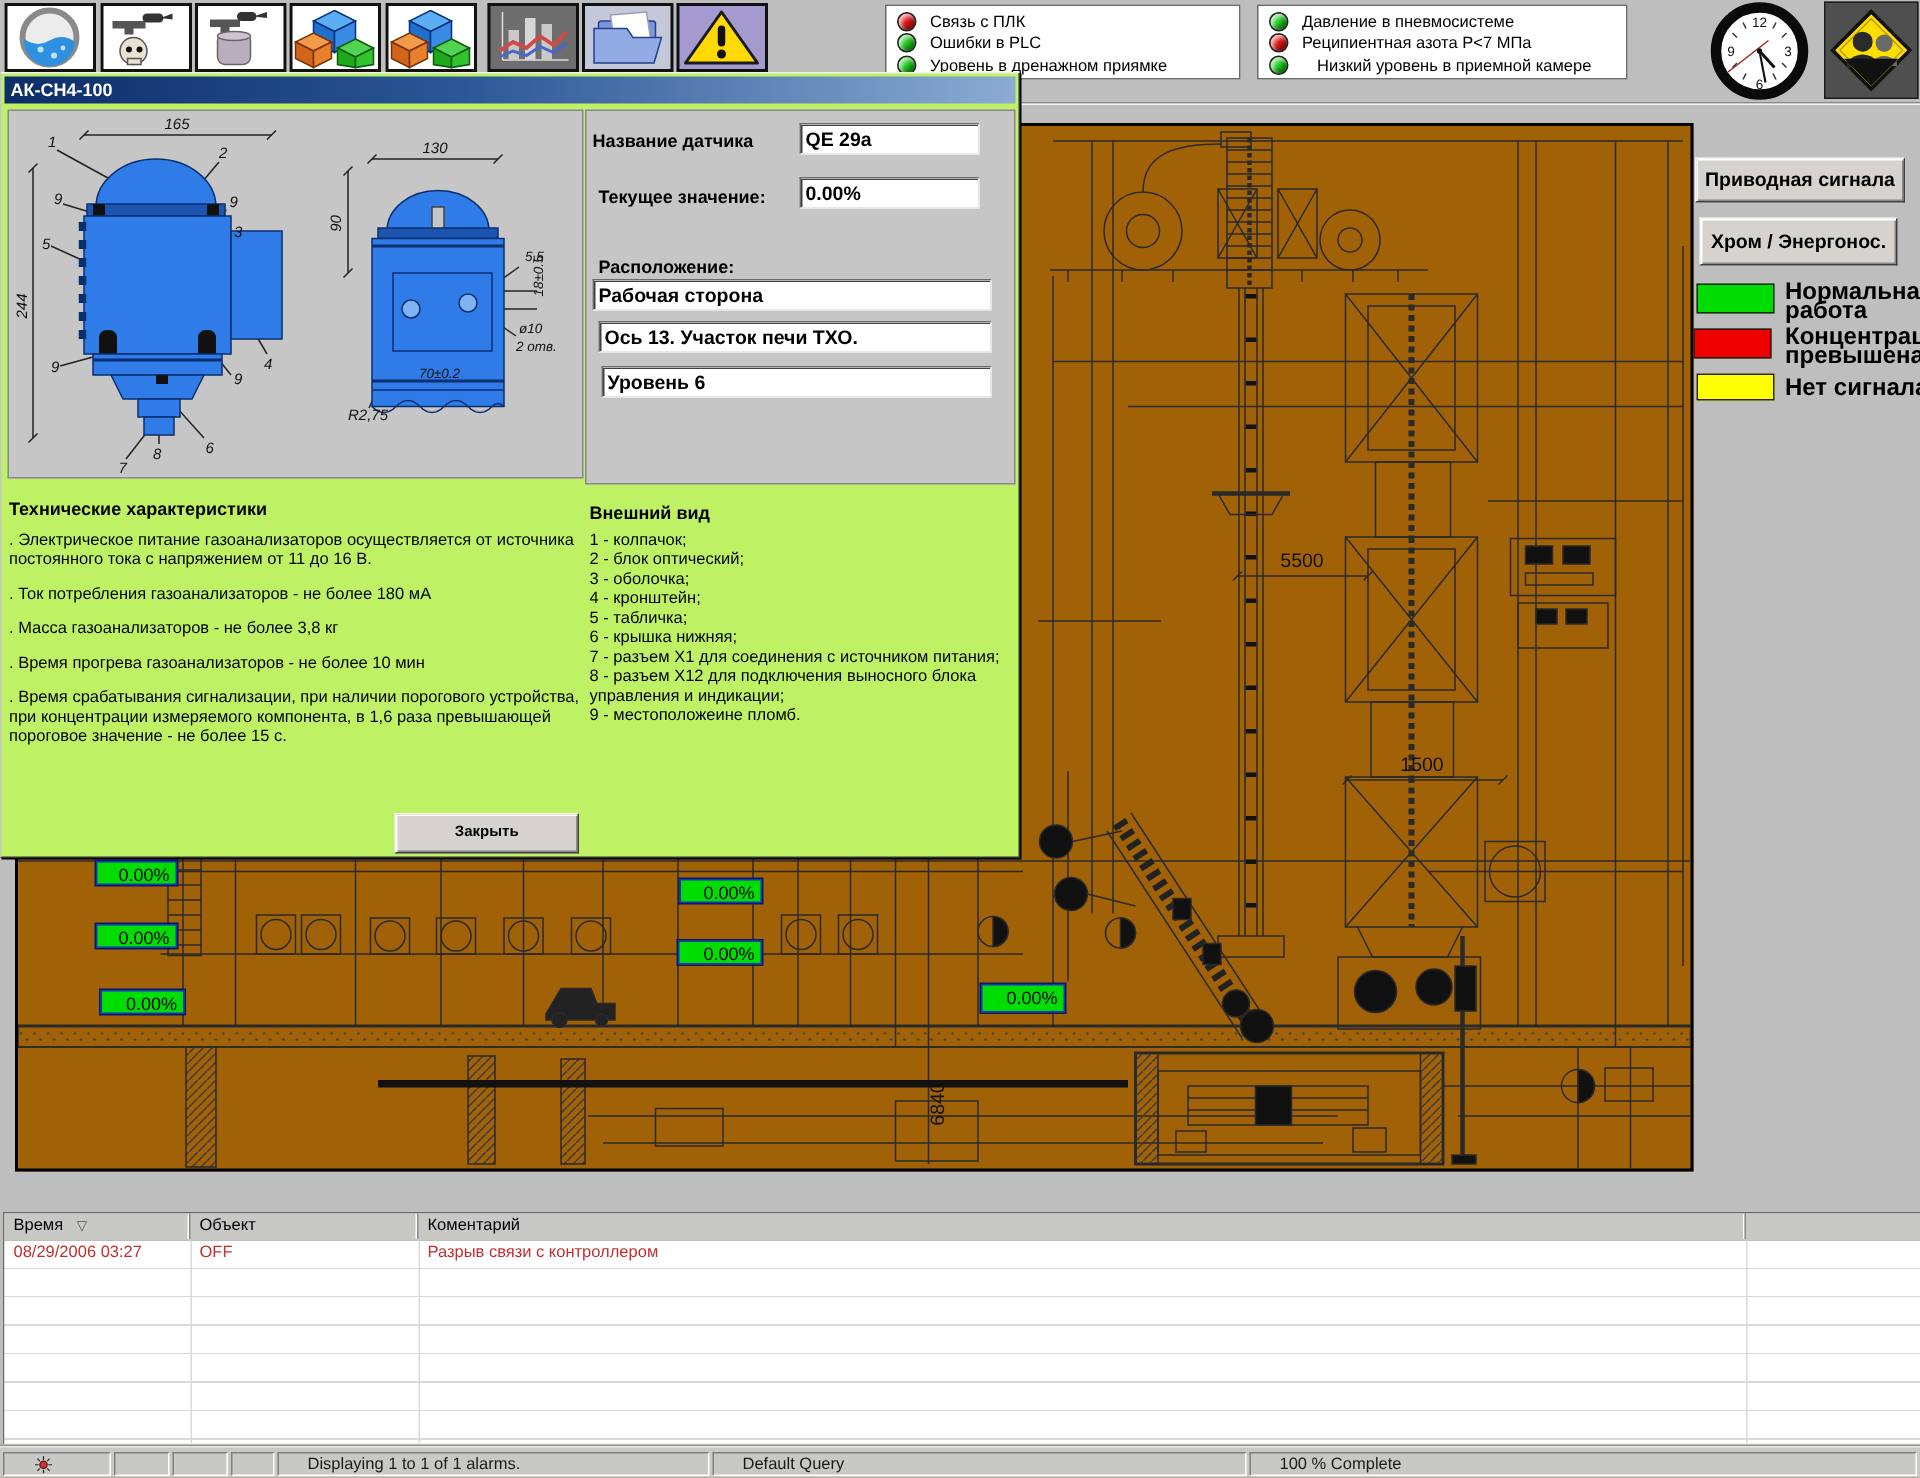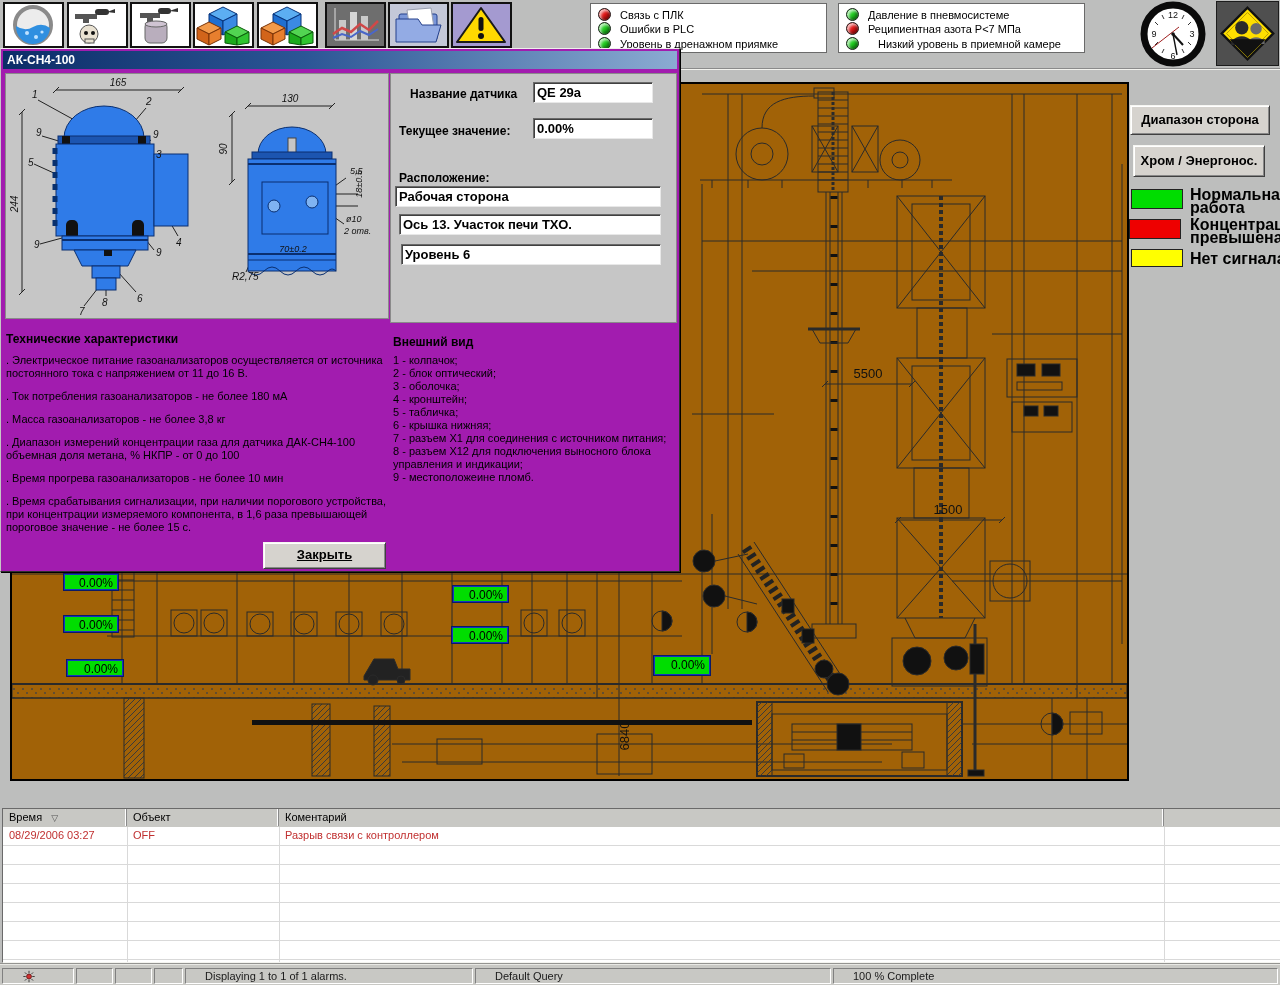--- a/index.html
+++ b/index.html
@@ -10,28 +10,28 @@
   .groove{border-top:1px solid #8a8a8a;border-bottom:1px solid #f2f2ee;}
   
   .toolbtn{top:2px;width:61px;height:46px;border:2px solid #111;background:#fff;box-sizing:border-box;cursor:pointer;}
   .toolbtn svg{display:block;width:100%;height:100%;}
   
   .ledpanel{top:3px;height:50px;background:#fff;border:1px solid #6a6a6a;box-sizing:border-box;}
   .ledrow{position:absolute;left:7px;display:flex;align-items:center;gap:9px;height:13px;}
   .led{width:13px;height:13px;border-radius:50%;border:1px solid #222;box-sizing:border-box;box-shadow:inset 2px 2px 3px rgba(255,255,255,.75), inset -2px -2px 3px rgba(0,0,0,.45);}
   .ledlabel{font-size:11px;color:#000;white-space:nowrap;}
   
-  #dialog{left:0px;top:48px;width:678px;height:522px;background:#a21caf;border:1px solid;border-color:#f0f0ec #303030 #303030 #c6c6c6;box-shadow:1px 1px 0 #000;}
+  #dialog{left:0px;top:48px;width:678px;height:522px;background:#bef264;border:1px solid;border-color:#f0f0ec #303030 #303030 #c6c6c6;box-shadow:1px 1px 0 #000;}
   #dlg-titlebar{position:absolute;left:2px;top:2px;right:2px;height:18px;background:linear-gradient(90deg,#0c2d68 0%,#2c5696 45%,#8babd2 100%);color:#fff;font-weight:bold;font-size:12px;line-height:18px;padding-left:4px;}
   .dlgpanel{position:absolute;border:1px solid #8a8a8a;background:#c6c6c6;}
   .dlglabel{position:absolute;font-size:12px;font-weight:bold;color:#000;white-space:nowrap;}
   .dlgfield{position:absolute;background:#fff;border:1px solid;border-color:#6a6a6a #e8e8e8 #e8e8e8 #6a6a6a;box-shadow:inset 1px 1px 0 #404040;font-size:13px;font-weight:bold;color:#000;line-height:17px;padding:1px 3px;white-space:nowrap;overflow:hidden;}
   .techp{margin:0 0 10px 0;font-size:11px;color:#000;line-height:13px;}
   .applist{font-size:11px;color:#000;line-height:13px;}
-  #close-btn{position:absolute;left:262px;top:493px;width:121px;height:25px;font-weight:bold;font-size:13px;text-align:center;line-height:23px;cursor:pointer;text-decoration:underline;}
+  #close-btn{position:absolute;left:262px;top:493px;width:121px;height:25px;font-weight:bold;font-size:10px;text-align:center;line-height:23px;cursor:pointer;}
   
   .sidebtn{font-weight:bold;font-size:13px;color:#000;text-align:center;cursor:pointer;}
   .swatch{position:absolute;width:52px;height:20px;border:1px solid #222;box-sizing:border-box;}
   .swlabel{position:absolute;font-size:16px;font-weight:bold;color:#000;line-height:13px;white-space:nowrap;}
   
   #plant{left:10px;top:82px;width:1115px;height:695px;background:#a16207;border:2px solid #000000;box-sizing:content-box;}
   .sensorbox{position:absolute;height:16px;border:1px solid #1733c0;outline:1px solid #0a1a66;font-size:12px;color:#000;text-align:right;padding:1px 4px 0 0;box-sizing:border-box;cursor:pointer;}
   
   #alarm-table{left:2px;top:808px;width:1274px;height:153px;border:1px solid;border-color:#6a6a6a #f4f4f0 #f4f4f0 #6a6a6a;background:#fff;padding-left:44px;}
   #alarm-header{position:absolute;left:0;top:0;right:0;height:18px;background:#c8c8c4;border-bottom:1px solid #808080;font-size:11px;color:#000;}
@@ -392,21 +392,21 @@
     </svg>
   </div>
 
   <div class="abs sensorbox" style="left: 64px; top: 574px; width: 54px; background-color: rgb(0, 221, 0);">0.00%</div>
   <div class="abs sensorbox" style="left: 64px; top: 616px; width: 54px; background-color: rgb(0, 221, 0);">0.00%</div>
   <div class="abs sensorbox" style="left: 67px; top: 660px; width: 56px; background-color: rgb(0, 221, 0);">0.00%</div>
   <div class="abs sensorbox" style="left: 453px; top: 586px; width: 55px; background-color: rgb(0, 221, 0);">0.00%</div>
   <div class="abs sensorbox" style="left: 452px; top: 627px; width: 56px; background-color: rgb(0, 221, 0);">0.00%</div>
   <div class="abs sensorbox" style="left: 654px; top: 656px; width: 56px; height: 19px; background-color: rgb(0, 221, 0);">0.00%</div>
 
-  <div class="abs raised sidebtn" style="left:1130px;top:105px;width:138px;height:28px;line-height:27px;">Диапазон сторона</div>
+  <div class="abs raised sidebtn" style="left:1130px;top:105px;width:138px;height:28px;line-height:27px;">Приводная сигнала</div>
   <div class="abs raised sidebtn" style="left:1133px;top:145px;width:130px;height:30px;line-height:29px;">Хром / Энергонос.</div>
 
   <div class="abs swatch" style="left: 1131px; top: 189px; background-color: rgb(0, 221, 0);"></div>
   <div class="abs swlabel" style="left:1190px;top:188px;">
     <span>Нормальная</span><br>
     <span>работа</span>
   </div>
   <div class="abs swatch" style="left: 1129px; top: 219px; background-color: rgb(238, 0, 0);"></div>
   <div class="abs swlabel" style="left:1190px;top:218px;">
     <span>Концентрация</span><br>
@@ -503,36 +503,35 @@
         <text x="28" y="174" font-size="10" font-style="italic" fill="#111">9</text>
         <text x="150" y="182" font-size="10" font-style="italic" fill="#111">9</text>
         <text x="170" y="172" font-size="10" font-style="italic" fill="#111">4</text>
         <text x="96" y="232" font-size="10" font-style="italic" fill="#111">8</text>
         <text x="131" y="228" font-size="10" font-style="italic" fill="#111">6</text>
         <text x="73" y="241" font-size="10" font-style="italic" fill="#111">7</text>
       </svg>
     </div>
 
     <div class="dlgpanel" style="left:389px;top:24px;width:285px;height:248px;">
-      <span class="dlglabel" style="left:19px;top:13px;">Название датчика</span>
+      <span class="dlglabel" style="left:4px;top:13px;">Название датчика</span>
       <div class="dlgfield" style="left:142px;top:8px;width:112px;height:17px;">QE 29a</div>
       <span class="dlglabel" style="left:8px;top:50px;">Текущее значение:</span>
       <div class="dlgfield" style="left:142px;top:44px;width:112px;height:17px;">0.00%</div>
       <span class="dlglabel" style="left:8px;top:97px;">Расположение:</span>
       <div class="dlgfield" style="left:4px;top:112px;width:258px;height:17px;">Рабочая сторона</div>
       <div class="dlgfield" style="left:8px;top:140px;width:254px;height:17px;">Ось 13. Участок печи ТХО.</div>
       <div class="dlgfield" style="left:10px;top:170px;width:252px;height:17px;">Уровень 6</div>
     </div>
 
     <div class="abs" style="left:5px;top:283px;width:382px;">
       <div style="font-size:12px;font-weight:bold;margin-bottom:8px;">Технические характеристики</div>
       <p class="techp">. Электрическое питание газоанализаторов осуществляется от источника постоянного тока с напряжением от 11 до 16 В.</p>
       <p class="techp">. Ток потребления  газоанализаторов - не более 180 мА</p>
       <p class="techp">. Масса газоанализаторов - не более 3,8 кг</p>
-      <p class="techp">. Диапазон измерений концентрации газа для датчика ДАК-СН4-100 объемная доля метана, % НКПР - от 0 до 100</p>
       <p class="techp">. Время прогрева газоанализаторов - не более 10 мин</p>
       <p class="techp">. Время срабатывания сигнализации, при наличии порогового устройства, при концентрации измеряемого компонента, в 1,6 раза превышающей пороговое значение - не более 15 с.</p>
     </div>
 
     <div class="abs" style="left:392px;top:286px;width:282px;">
       <div style="font-size:12px;font-weight:bold;margin-bottom:5px;">Внешний вид</div>
       <div class="applist">1 - колпачок;</div>
       <div class="applist">2 - блок оптический;</div>
       <div class="applist">3 - оболочка;</div>
       <div class="applist">4 - кронштейн;</div>

